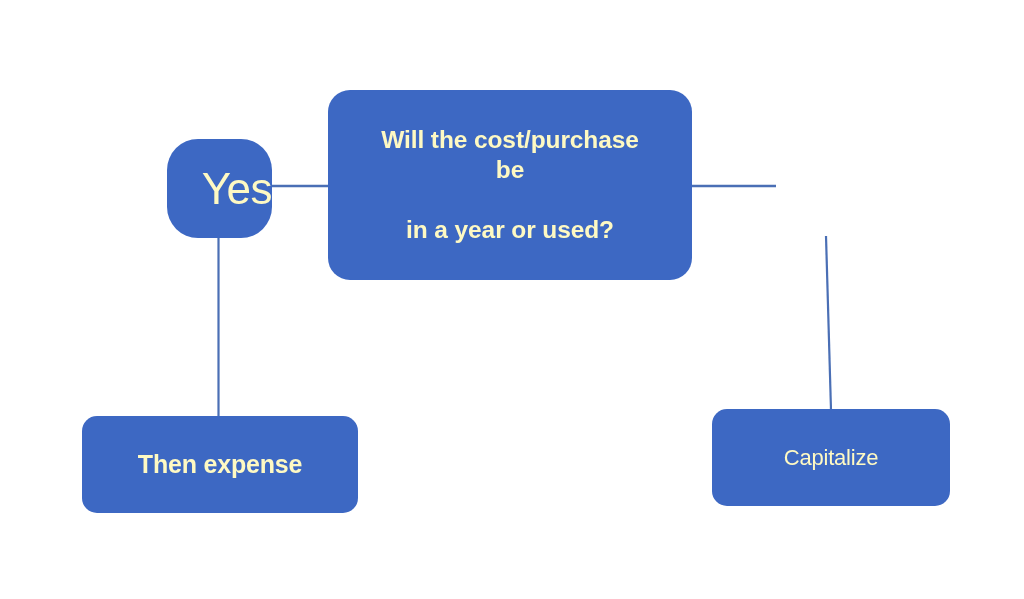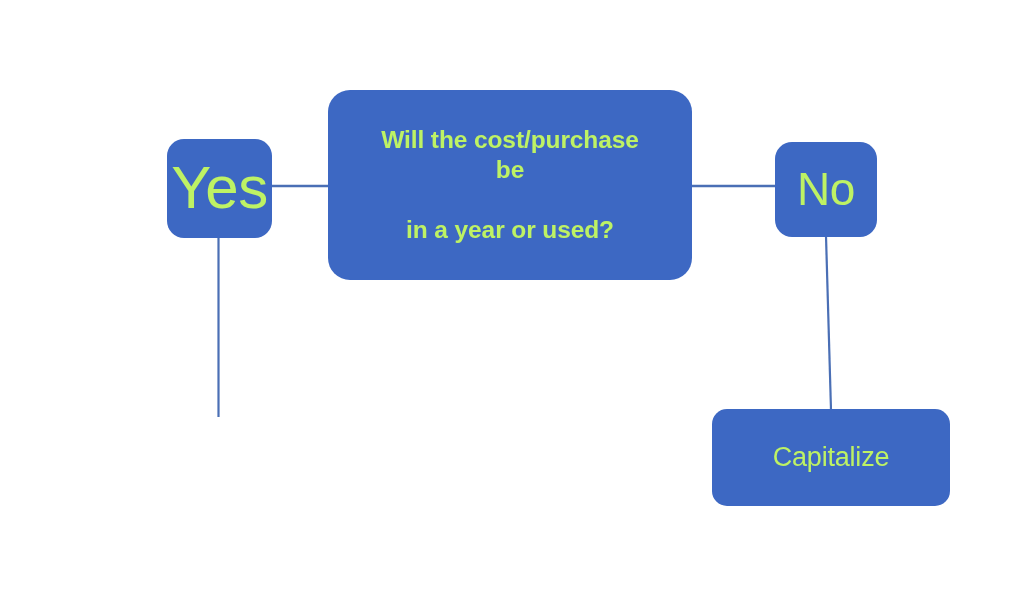--- a/index.html
+++ b/index.html
@@ -24,21 +24,21 @@
     left: 0;
     top: 0;
     width: 1024px;
     height: 599px;
     pointer-events: none;
   }
   .node {
     position: absolute;
     box-sizing: border-box;
     background: #3d68c3;
-    color: #bef264;
+    color: #fef9c3;
     display: flex;
     align-items: center;
     justify-content: center;
     text-align: center;
     line-height: 1.18;
   }
   
   #node-decision {
     left: 328px;
     top: 90px;
@@ -53,24 +53,25 @@
   #node-decision .lines {
     display: block;
     line-height: 1.22;
   }
   
   #node-yes {
     left: 167px;
     top: 139px;
     width: 105px;
     height: 99px;
-    border-radius: 17px;
-    font-size: 60px;
+    border-radius: 31px;
+    font-size: 44px;
     font-weight: normal;
     letter-spacing: -0.5px;
+    justify-content: flex-end;
   }
   #node-no {
     left: 775px;
     top: 142px;
     width: 102px;
     height: 95px;
     border-radius: 17px;
     font-size: 46px;
     font-weight: normal;
     letter-spacing: -0.5px;
@@ -85,21 +86,21 @@
     font-size: 25px;
     font-weight: bold;
     letter-spacing: -0.2px;
   }
   #node-capitalize {
     left: 712px;
     top: 409px;
     width: 238px;
     height: 97px;
     border-radius: 15px;
-    font-size: 27px;
+    font-size: 22px;
     font-weight: normal;
     letter-spacing: -0.2px;
   }
 </style>
 </head>
 <body>
 
 <div id="canvas">
 
   <svg class="connectors" viewBox="0 0 1024 599" width="1024" height="599" xmlns="http://www.w3.org/2000/svg">
@@ -110,22 +111,22 @@
   </svg>
 
   <div class="node" id="node-decision">
     <span class="lines"><span>Will the cost/purchase</span><br><span>be</span><br><br><span>in a year or used?</span></span>
   </div>
 
   <div class="node" id="node-yes">
     <span>Yes</span>
   </div>
 
-  <div class="node" id="node-no">
-    <span>No</span>
+
+  <div class="node" id="node-expense">
+    <span>Then expense</span>
   </div>
-
 
   <div class="node" id="node-capitalize">
     <span>Capitalize</span>
   </div>
 
 </div>
 
 </body></html>

